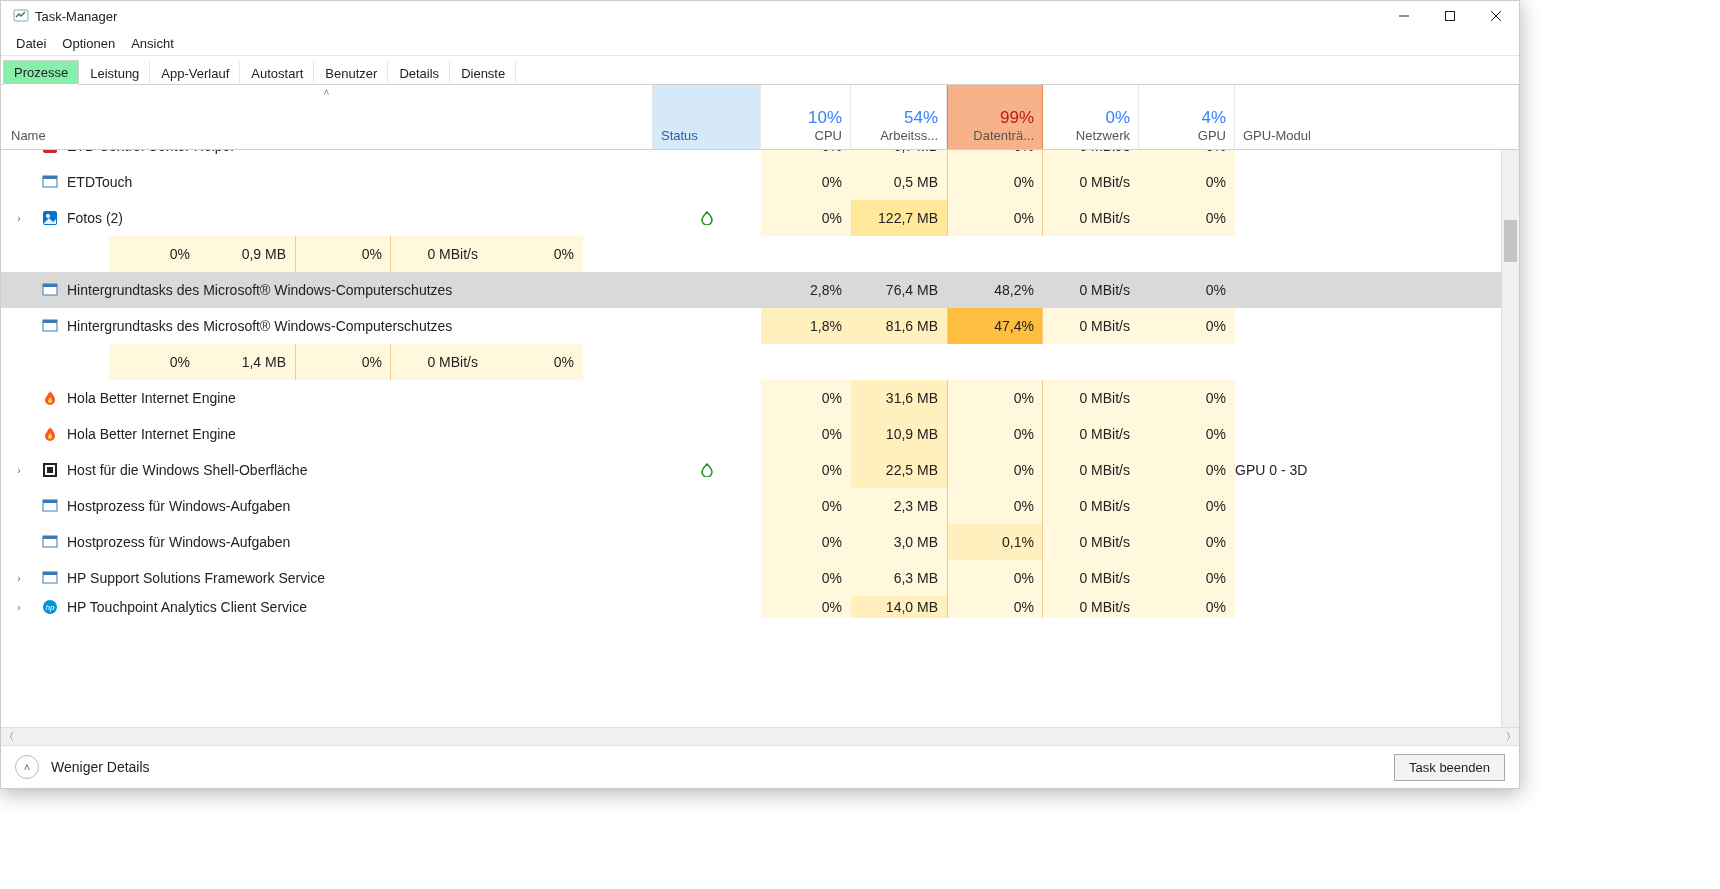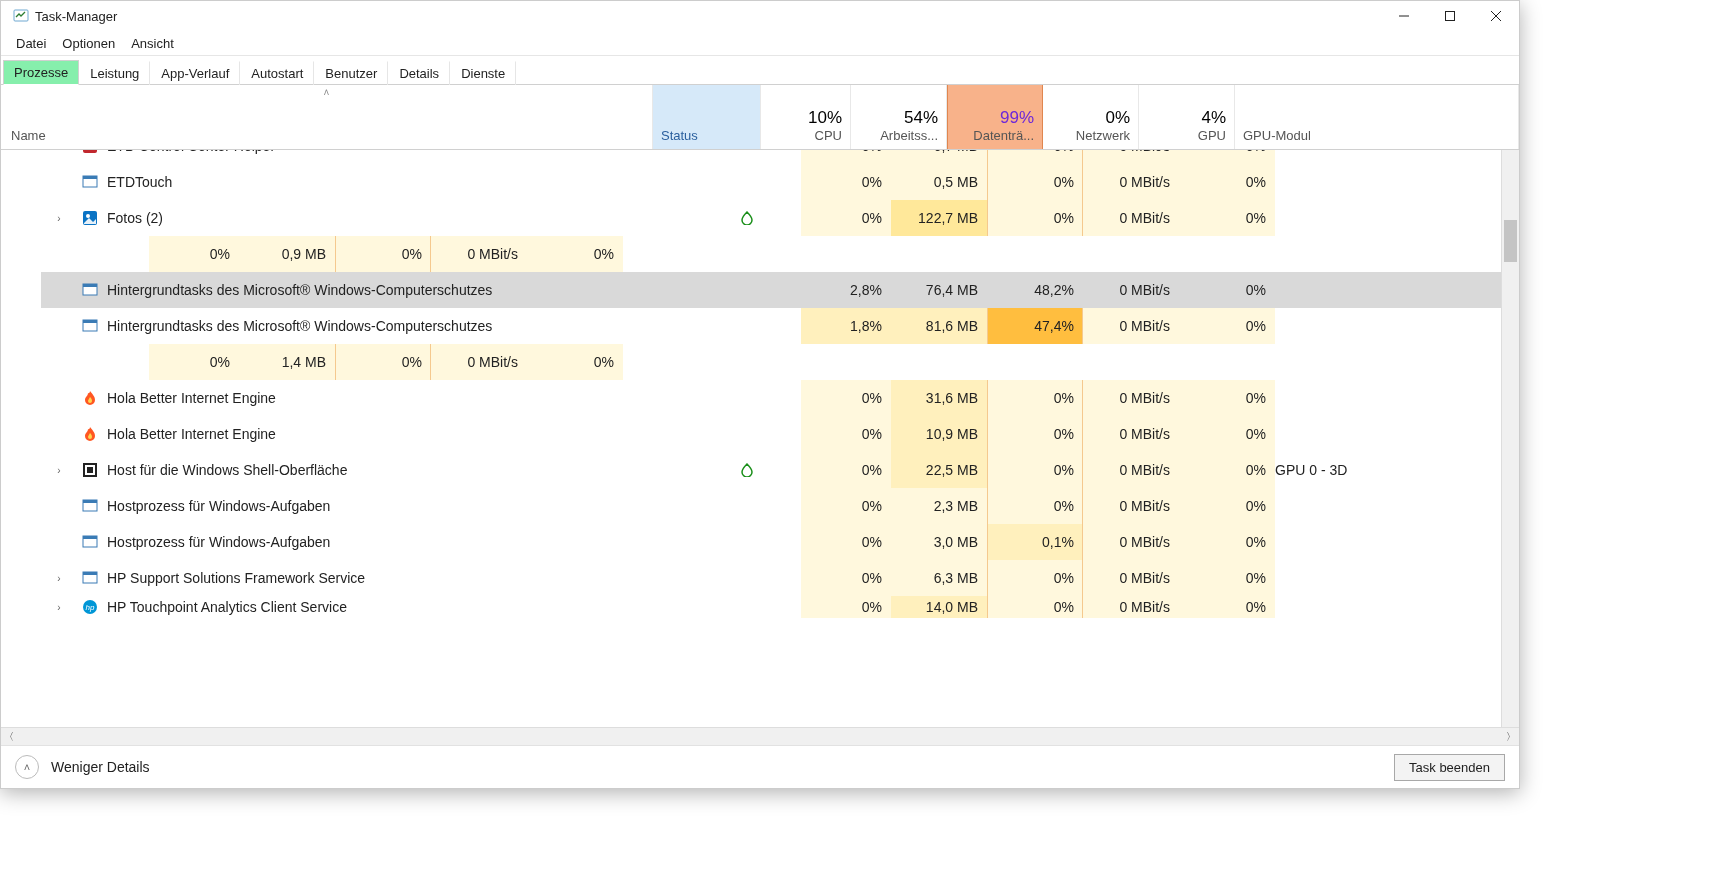--- a/index.html
+++ b/index.html
@@ -133,35 +133,34 @@
   .hcell.status { width: 108px; background: #d6e9f9; color:#2a5f9e; }
   .hcell.cpu   { width: 90px; text-align: right; align-items: flex-end;}
   .hcell.mem   { width: 96px; text-align: right; align-items: flex-end;}
   .hcell.disk  { width: 96px; text-align: right; align-items: flex-end; background:#f8b28a; border-left:1px solid #e0864f; border-right:1px solid #e0864f; }
   .hcell.net   { width: 96px; text-align: right; align-items: flex-end;}
   .hcell.gpu   { width: 96px; text-align: right; align-items: flex-end;}
   .hcell.gpumod{ width: 256px; flex:1; }
   .hcell .big {
     font-size: 17px;
     font-weight: 400;
-    color: #000000;
-  }
-  .hcell.disk .big { color: #6d28d9; margin-left: 46px; }
+    color: #3b82f6;
+  }
+  .hcell.disk .big { color: #b91c1c; margin-left: 46px; }
   .hcell .lbl {
     white-space: nowrap;
     overflow: hidden;
     text-overflow: ellipsis;
     max-width: 100%;
   }
   
   .rows-wrap {
     flex: 1;
     position: relative;
     overflow: hidden;
-    margin-left: 40px;
   }
   .rows {
     position: absolute;
     inset: 0;
     overflow: hidden;
   }
   .row {
     display: flex;
     height: 36px;
     align-items: stretch;

